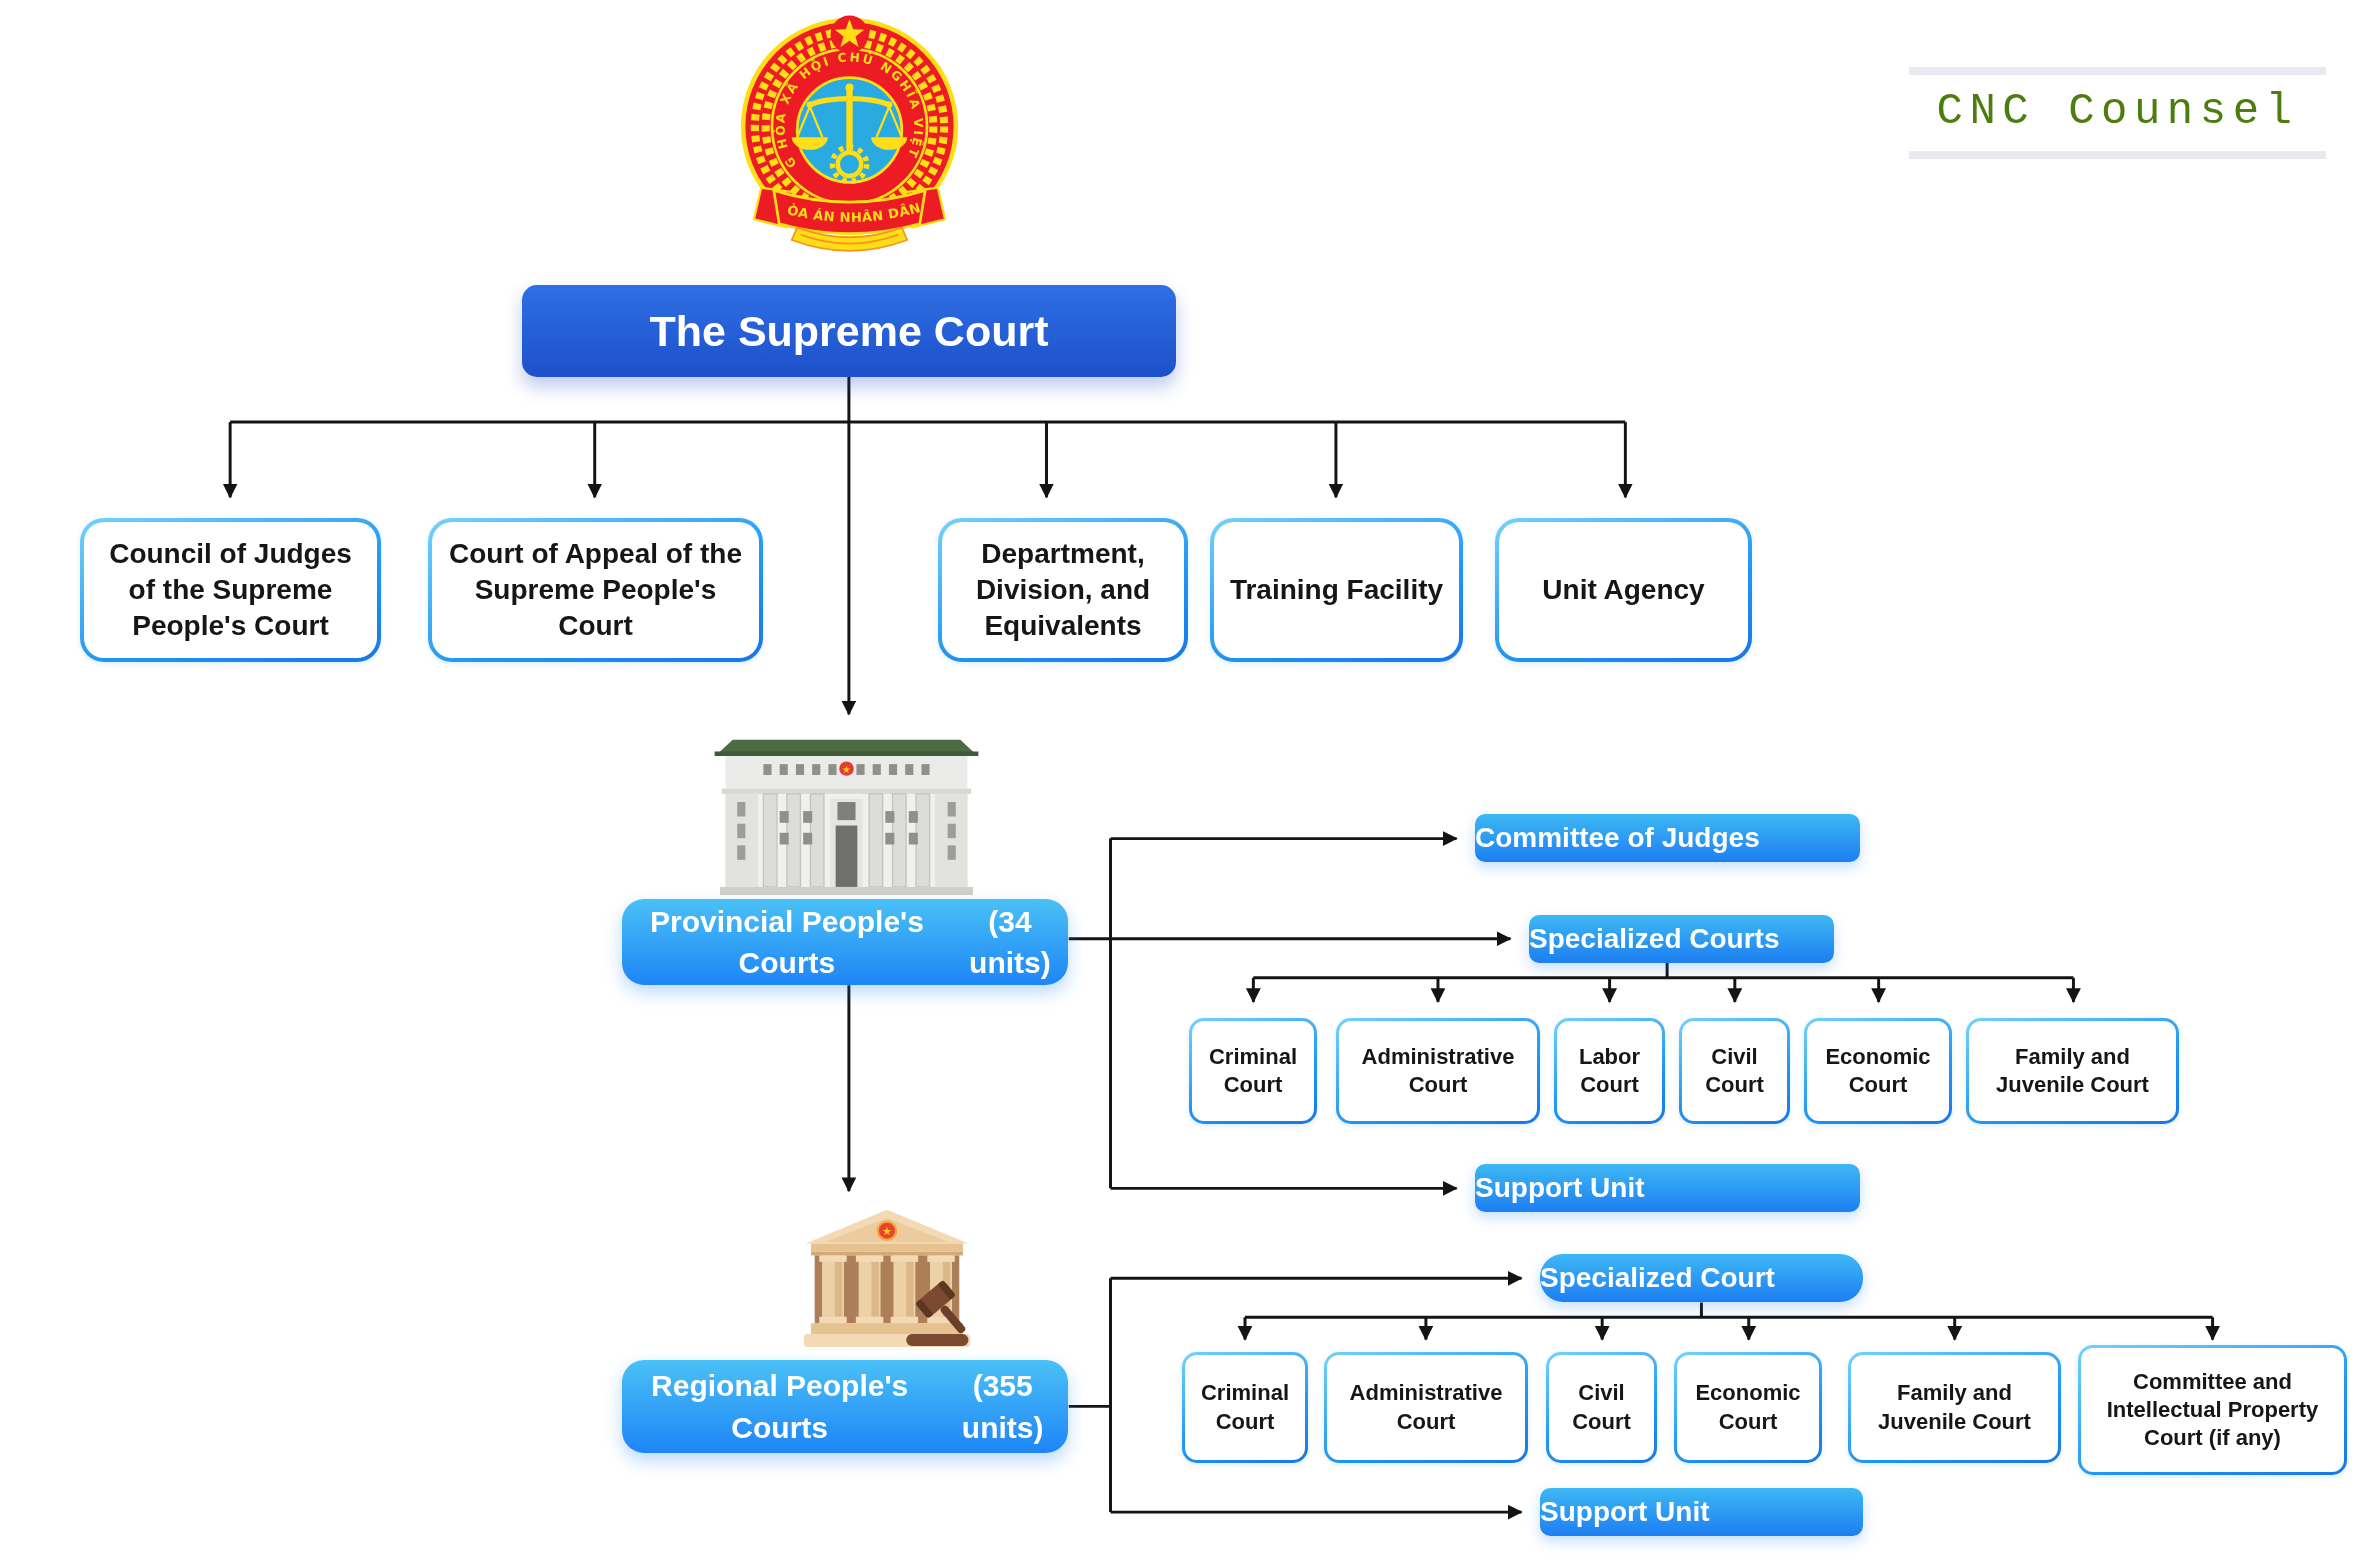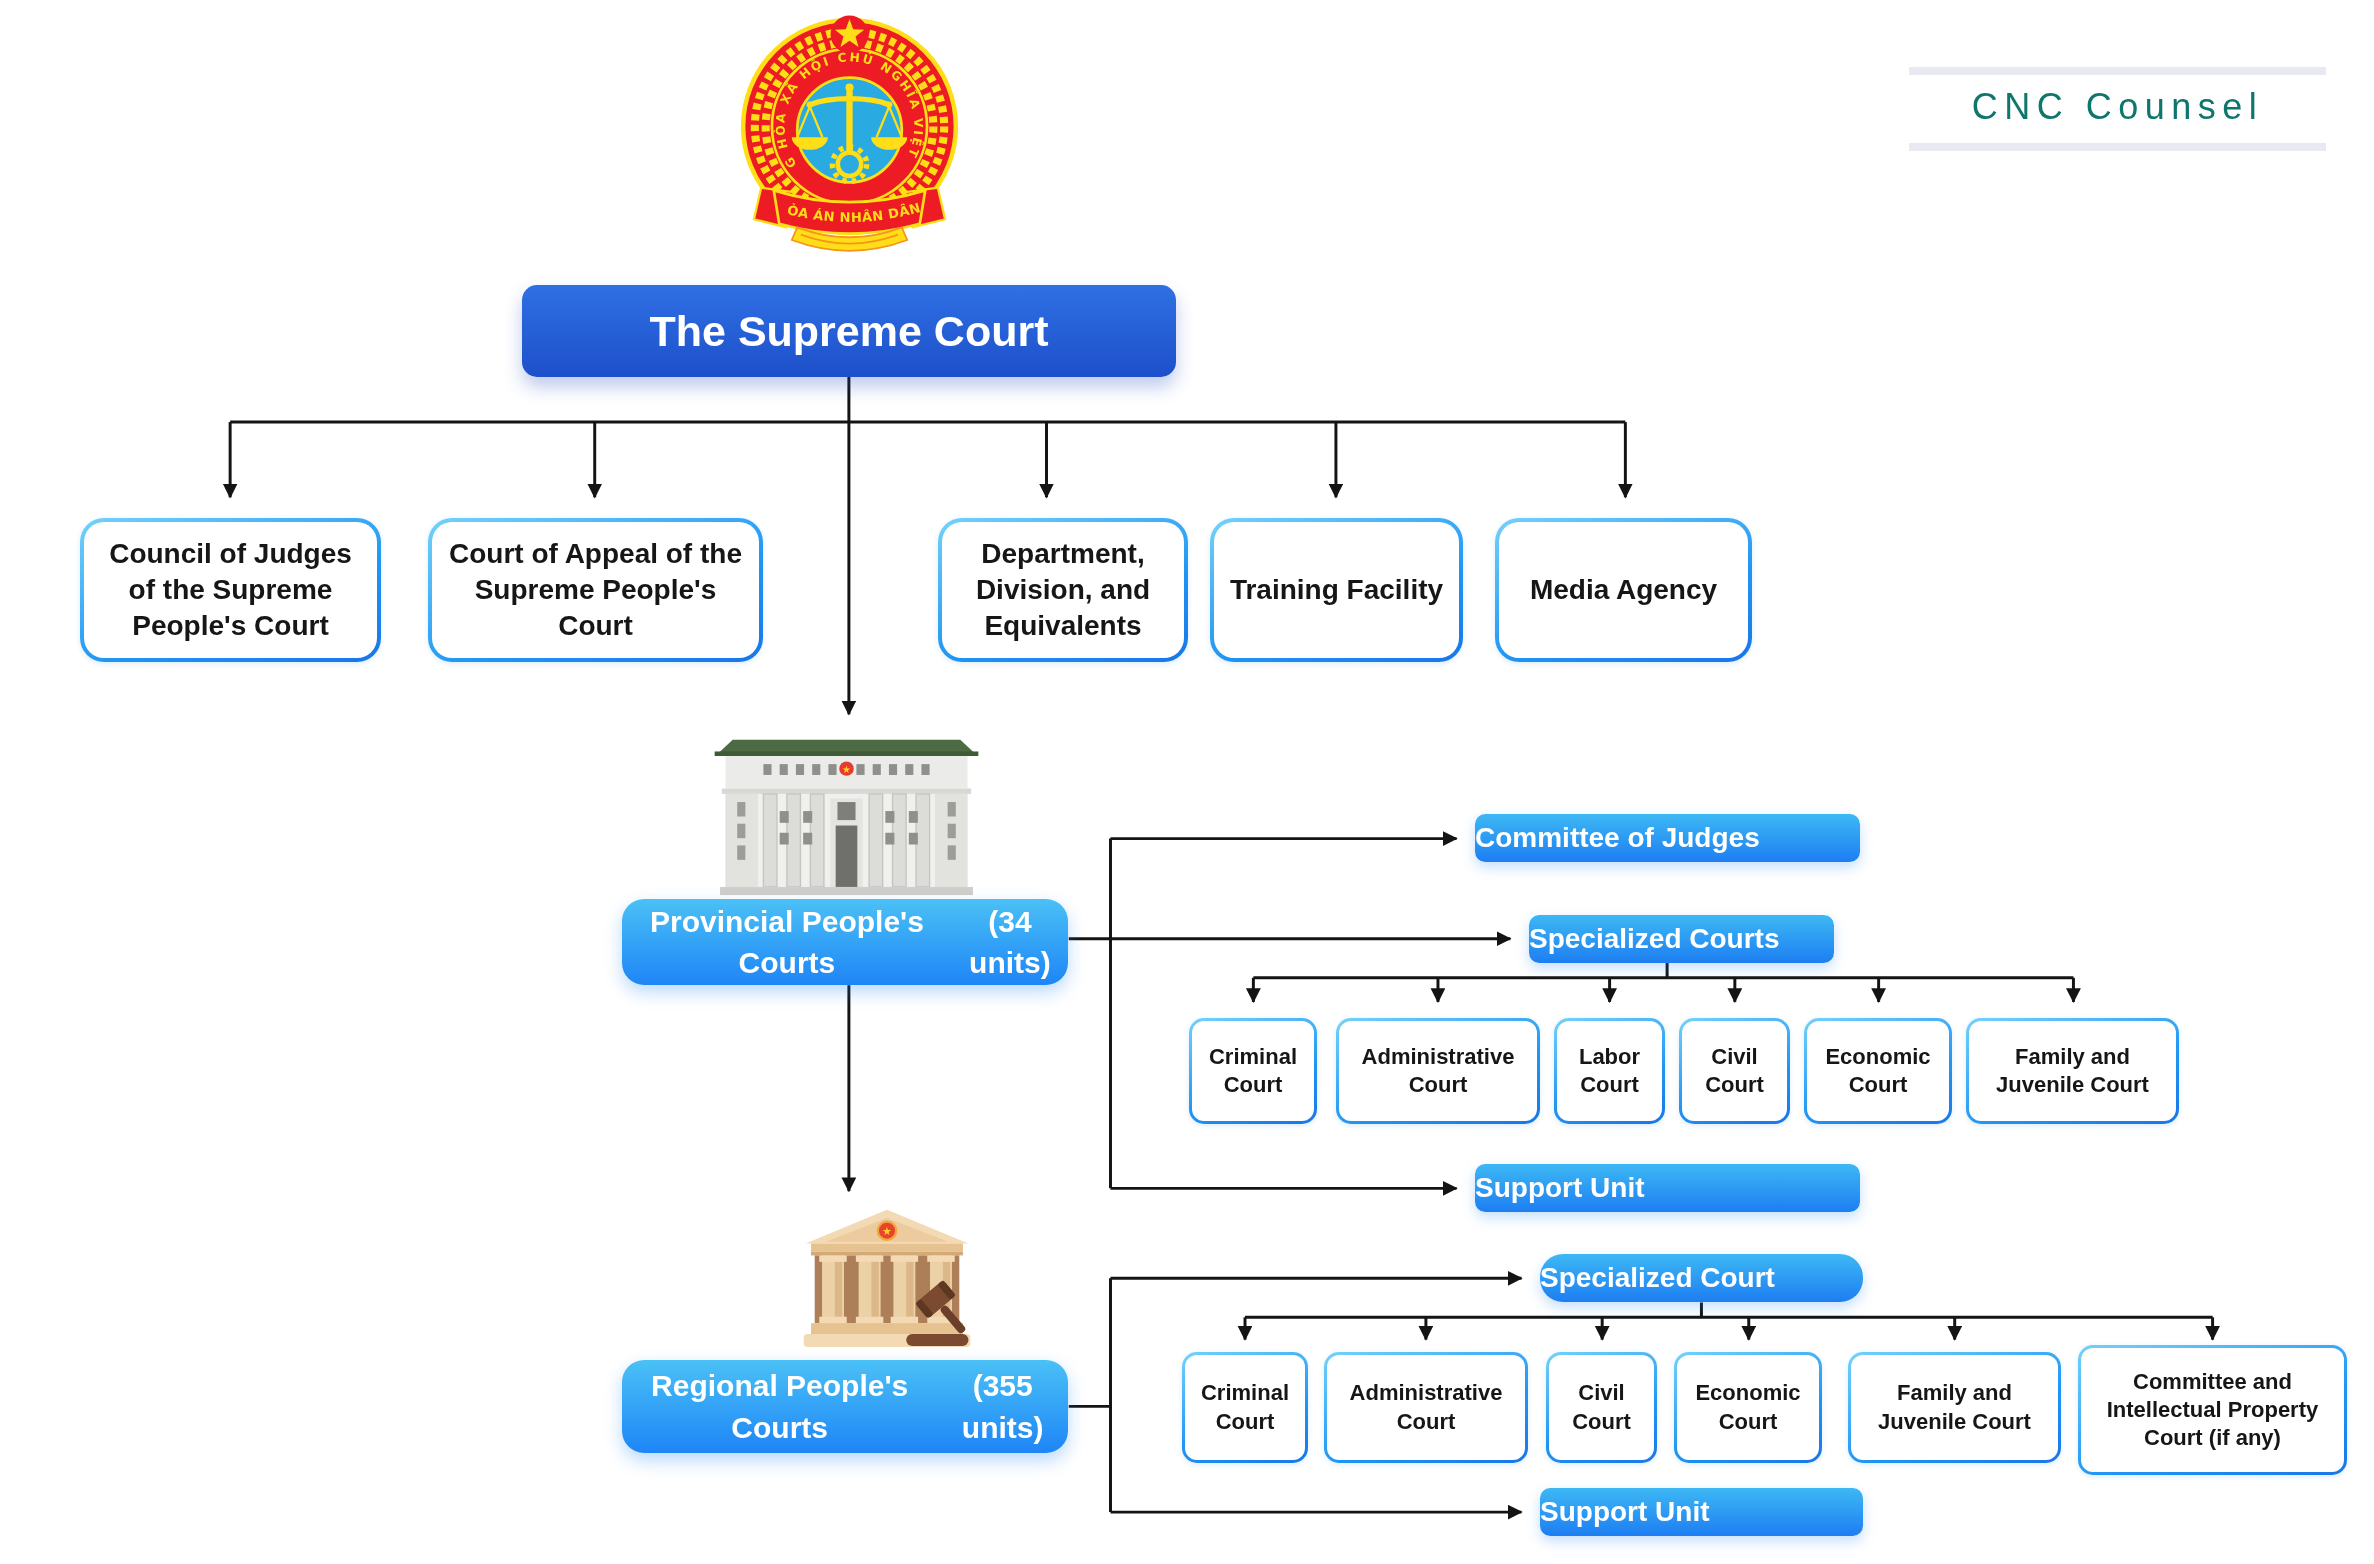--- a/index.html
+++ b/index.html
@@ -31,23 +31,23 @@
     box-shadow:0 7.4px 16.7px rgba(30,133,246,.30);
   }
   .pill{
     position:absolute;display:flex;align-items:center;justify-content:flex-start;text-align:center;
     background:linear-gradient(180deg,#3db8f4 0%,#1d7ef2 100%);
     border-radius:10.2px;color:#fff;font-weight:700;font-size:28px;
     box-shadow:0 5.6px 13px rgba(30,133,246,.26);
   }
   .watermark{
     position:absolute;left:1909px;top:67px;width:417px;
-    color:#0f766e;font-size:36px;letter-spacing:6.5px;text-align:center;
+    color:#4d7c0f;font-size:44px;letter-spacing:6.5px;text-align:center;
     border-top:8.3px solid #e9e9f1;border-bottom:8.3px solid #e9e9f1;
-    padding:11px 0 15px;white-space:nowrap;
+    padding:11px 0 15px;white-space:nowrap;font-family:Liberation Mono, monospace;
   }
   .abs{position:absolute;}
 </style>
 </head>
 <body>
 
 <div class="canvas">
 
   <svg class="lines" viewBox="0 0 2560 1687" fill="none">
     <defs>
@@ -144,21 +144,21 @@
   <div class="node-outline row1" style="left:428px;top:518px;width:335px;height:144px;">
     <span>Court of Appeal of the Supreme People's Court</span>
   </div>
   <div class="node-outline row1" style="left:922px;top:518px;width:250px;height:144px;margin-left:16px;">
     <span>Department, Division, and Equivalents</span>
   </div>
   <div class="node-outline row1" style="left:1210px;top:518px;width:253px;height:144px;">
     <span>Training Facility</span>
   </div>
   <div class="node-outline row1" style="left:1495px;top:518px;width:257px;height:144px;">
-    <span>Media Agency</span>
+    <span>Unit Agency</span>
   </div>
 
   <svg class="abs" style="left:702px;top:735px;width:289px;height:163px;" viewBox="0 0 320 180">
     <polygon points="18,20 34,5 286,5 302,20" fill="#4c6b42"></polygon>
     <rect x="14" y="18" width="292" height="5" fill="#3f5a37"></rect>
     <rect x="26" y="23" width="268" height="36" fill="#ebebe9"></rect>
     <g fill="#8f8f8b">
       <rect x="68" y="32" width="9" height="12"></rect>
         <rect x="86" y="32" width="9" height="12"></rect>
       <rect x="104" y="32" width="9" height="12"></rect>

